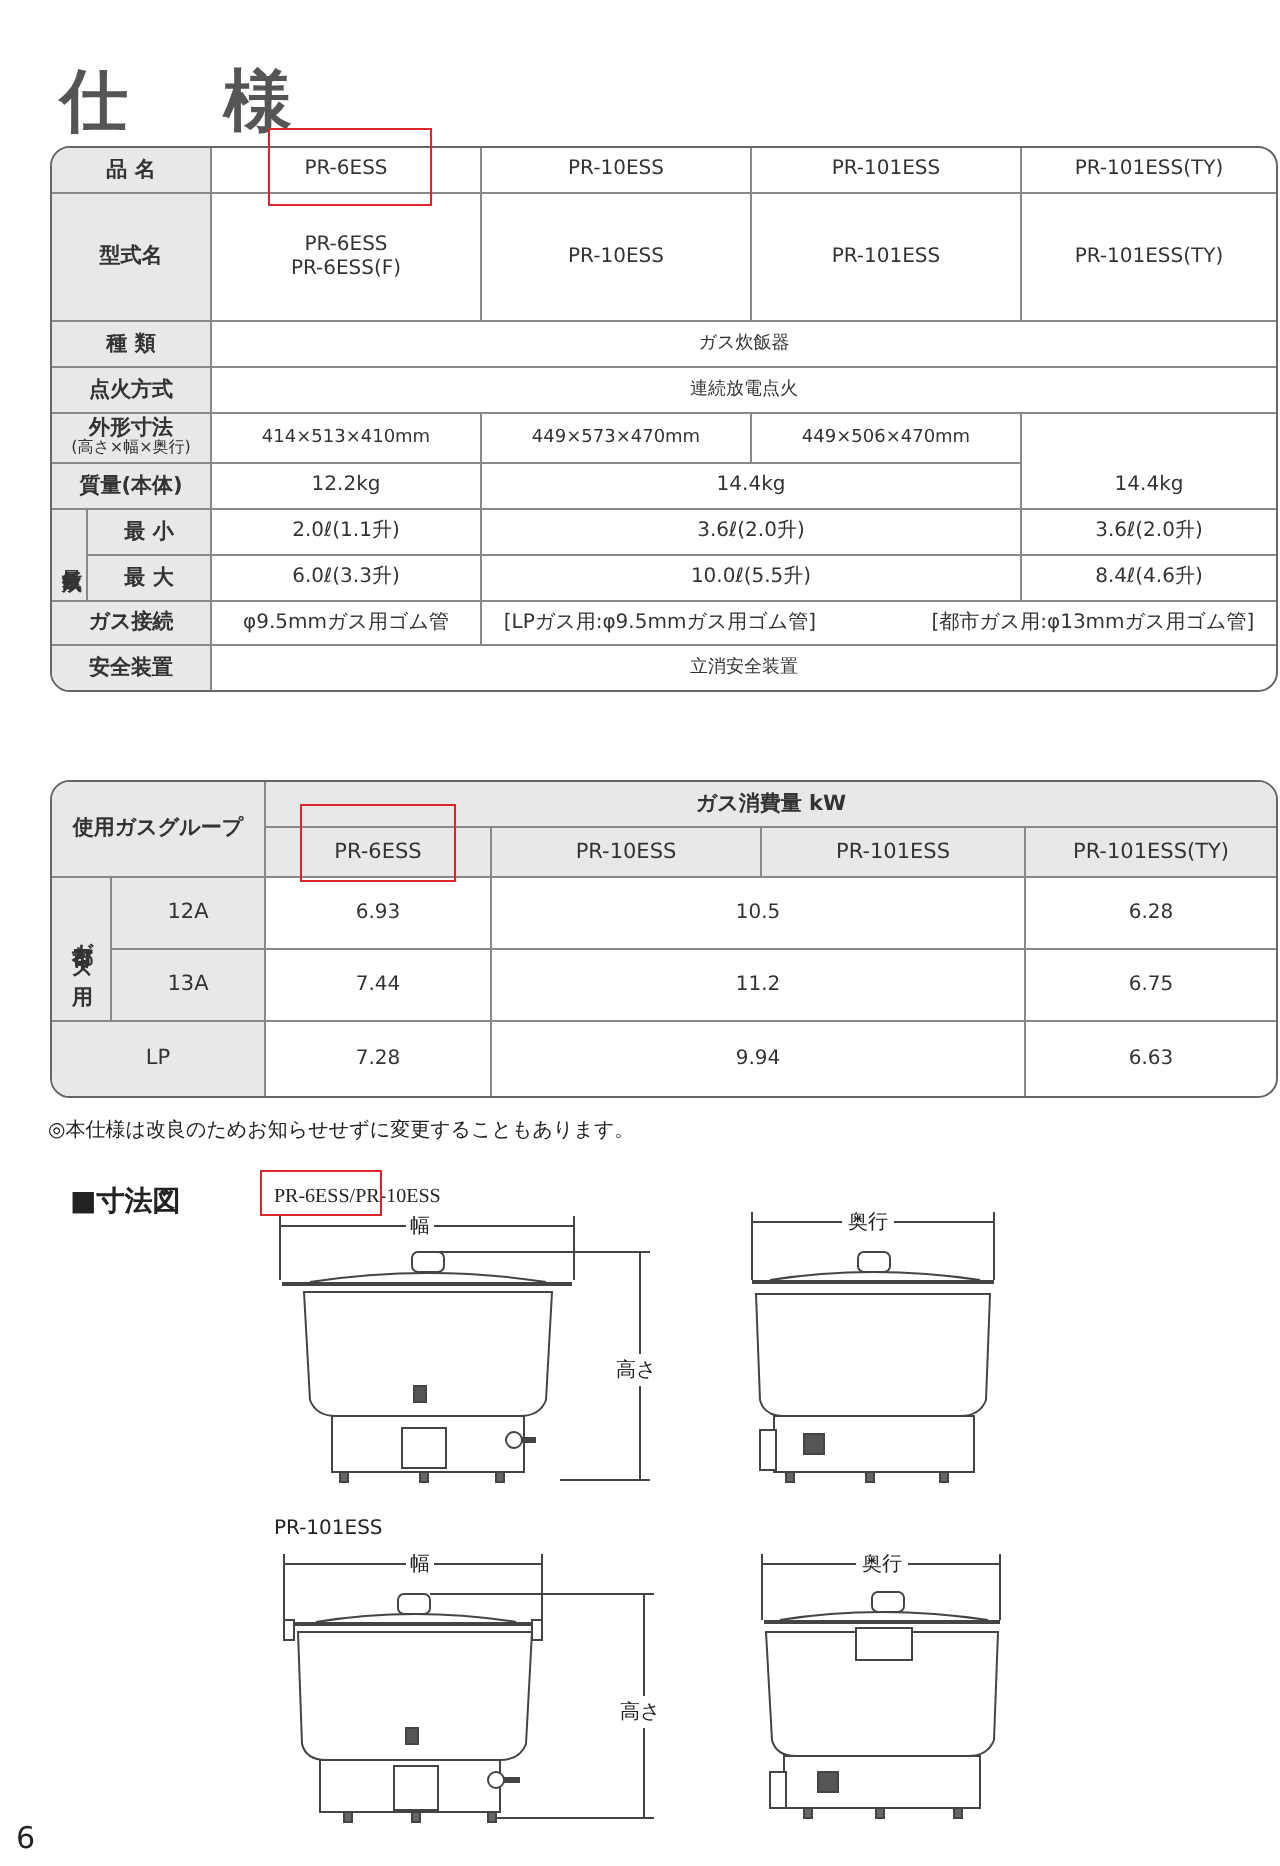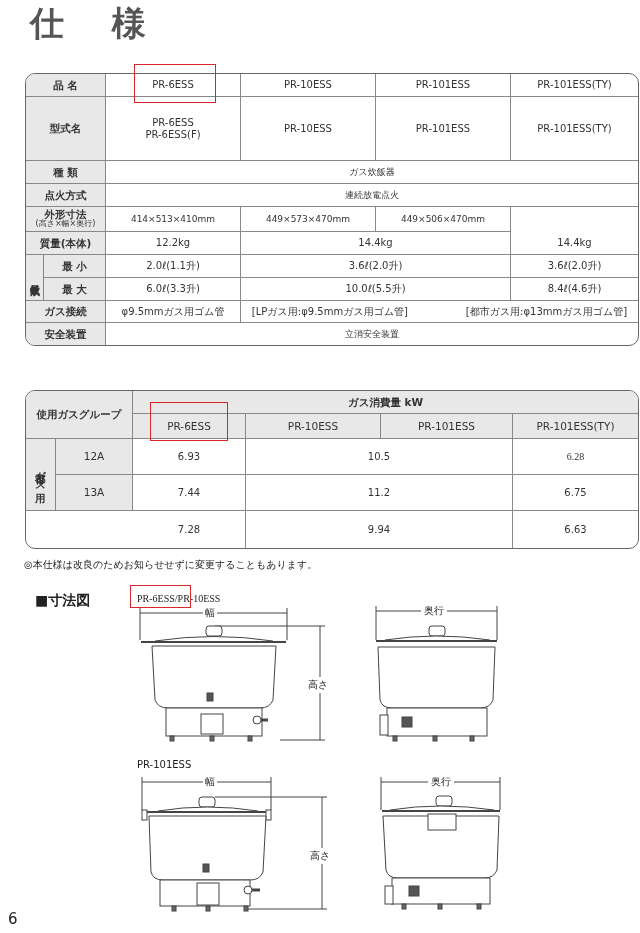--- a/index.html
+++ b/index.html
@@ -1,19 +1,19 @@
 <!DOCTYPE html>
 <html><head>
 <meta charset="utf-8">
 <style>
   html, body { margin:0; padding:0; background:#fff; }
   body { width:640px; height:933px; position:relative; overflow:hidden;
          font-family:"DejaVu Sans","Liberation Sans",sans-serif; color:#333; }
   .abs { position:absolute; }
-  .title { left:30px; top:1px; font-size:34px; font-weight:bold; color:#555; letter-spacing:18px; }
+  .title { left:30px; top:28px; font-size:34px; font-weight:bold; color:#555; letter-spacing:18px; }
   .tbl { position:absolute; border:1px solid #666; border-radius:10px; overflow:hidden; background:#fff; }
   .cell { position:absolute; box-sizing:border-box; display:flex; align-items:center; justify-content:center;
           text-align:center; font-size:10px; color:#333; border-right:1px solid #888; border-bottom:1px solid #888; line-height:1.2; }
   .hd { background:#e8e8e8; font-weight:bold; font-size:10.5px; color:#333; }
   .sm { font-size:9px; }
   .vert { writing-mode:vertical-rl; letter-spacing:-1px; }
   .redbox { position:absolute; border:1.5px solid #d9262b; box-sizing:border-box; }
   .note { left:24px; top:558px; font-size:10px; color:#222; }
   .dimtitle { left:35px; top:592px; font-size:14px; font-weight:bold; color:#222; }
   .caption { font-size:10px; color:#222; }
@@ -90,27 +90,28 @@
   <div class="cell hd" style="left:107px; top:23px; width:113px; height:25px; font-weight:normal;">PR-6ESS</div>
   <div class="cell hd" style="left:220px; top:23px; width:135px; height:25px; font-weight:normal;">PR-10ESS</div>
   <div class="cell hd" style="left:355px; top:23px; width:132px; height:25px; font-weight:normal;">PR-101ESS</div>
   <div class="cell hd" style="left:487px; top:23px; width:125px; height:25px; border-right:none; font-weight:normal;">PR-101ESS(TY)</div>
 
   <div class="cell hd vert" style="left:0; top:48px; width:30px; height:72px;">都市ガス用</div>
 
   <div class="cell hd" style="left:30px; top:48px; width:77px; height:36px; font-weight:normal;">12A</div>
   <div class="cell" style="left:107px; top:48px; width:113px; height:36px;">6.93</div>
   <div class="cell" style="left:220px; top:48px; width:267px; height:36px;">10.5</div>
-  <div class="cell" style="left:487px; top:48px; width:125px; height:36px; border-right:none;font-family:Liberation Serif, serif;">6.28</div>
+  <div class="cell" style="left:487px; top:48px; width:125px; height:36px; border-right:none;">6.28</div>
 
   <div class="cell hd" style="left:30px; top:84px; width:77px; height:36px; font-weight:normal;">13A</div>
   <div class="cell" style="left:107px; top:84px; width:113px; height:36px;">7.44</div>
   <div class="cell" style="left:220px; top:84px; width:267px; height:36px;">11.2</div>
   <div class="cell" style="left:487px; top:84px; width:125px; height:36px; border-right:none;">6.75</div>
 
+  <div class="cell hd" style="left:0; top:120px; width:107px; height:37px; font-weight:normal; border-bottom:none;">LP</div>
   <div class="cell" style="left:107px; top:120px; width:113px; height:37px; border-bottom:none;">7.28</div>
   <div class="cell" style="left:220px; top:120px; width:267px; height:37px; border-bottom:none;">9.94</div>
   <div class="cell" style="left:487px; top:120px; width:125px; height:37px; border-right:none; border-bottom:none;">6.63</div>
 </div>
 <div class="redbox" style="left:150px; top:402px; width:78px; height:39px;"></div>
 
 <div class="abs note">◎本仕様は改良のためお知らせせずに変更することもあります。</div>
 
 <div class="abs dimtitle">■寸法図</div>
 

